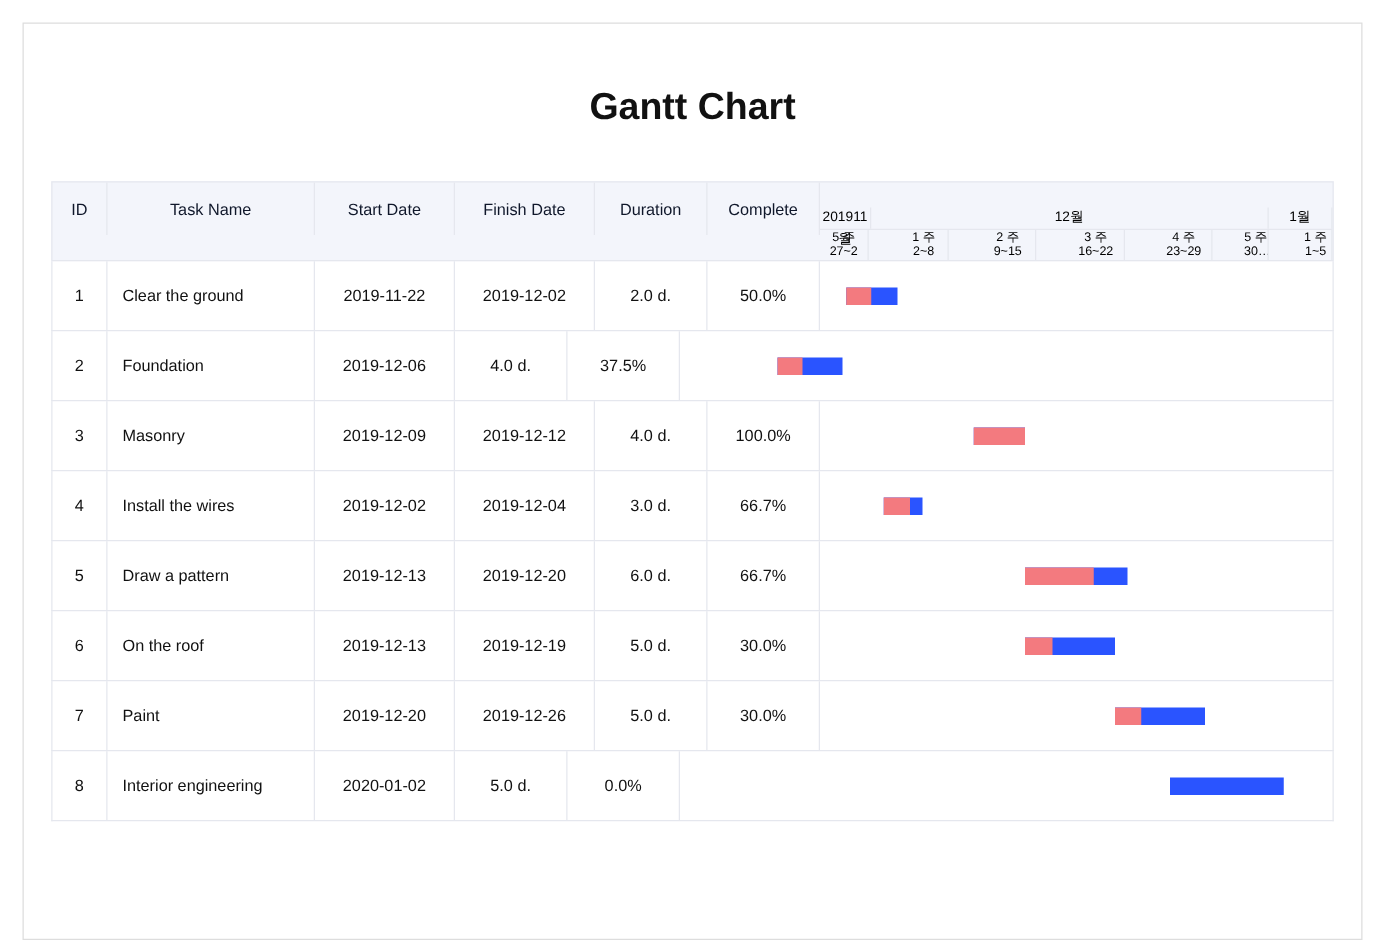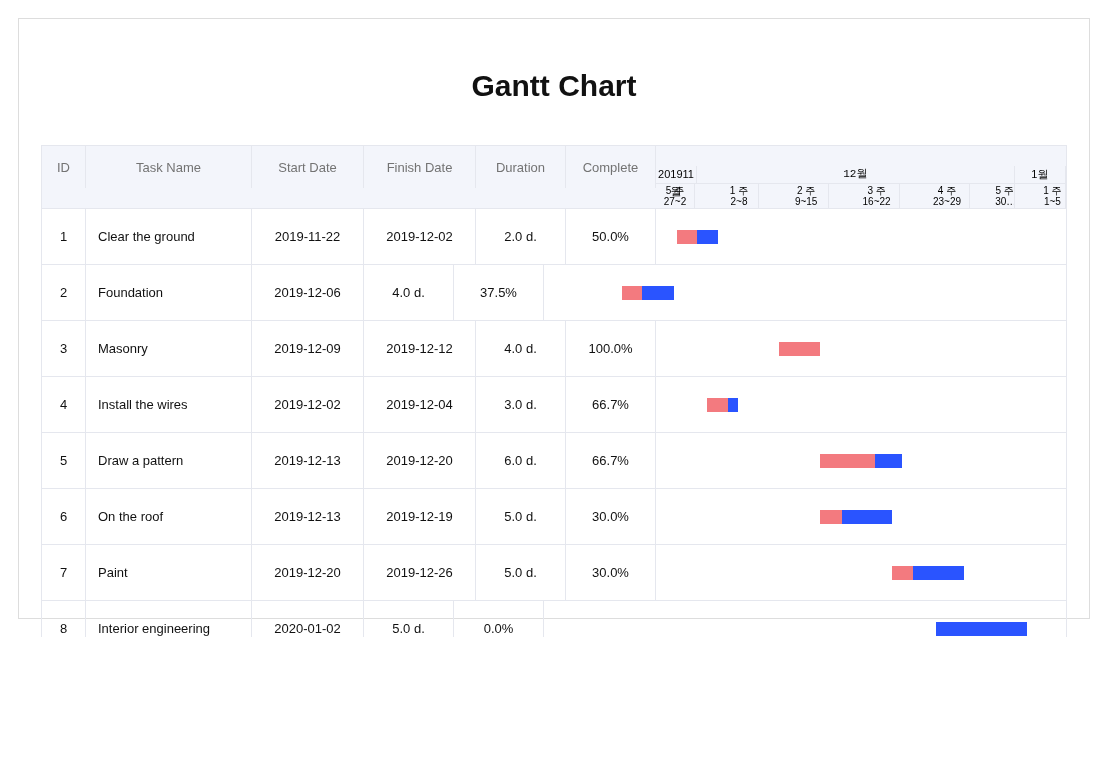--- a/index.html
+++ b/index.html
@@ -1,21 +1,21 @@
 <!DOCTYPE html>
 <html><head>
 <meta charset="utf-8">
 <style>
 * { box-sizing: border-box; margin: 0; padding: 0; }
 body { font-family: Arial, "Helvetica Neue", sans-serif; background: #fff; padding: 18px; }
-.chart-frame { border: 1px solid #ddd; width: 1072px; height: 601px; padding: 20px 0; background: #fff; }
+.chart-frame { border: 1px solid #ddd; width: 1072px; height: 734px; padding: 20px 0; background: #fff; }
 .chart-title { text-align: center; font-size: 30px; font-weight: 700; color: #111; margin: 30px 0 42px; }
 .grid { display: flex; flex-direction: column; margin: 0 22px; }
 .header-row { display: flex; background: #f3f5fb; border: 1px solid #e5e7ee; }
-.header-cell { font-size: 13px; font-weight: 400; color: #737373; text-align: right; display: flex; align-items: center; justify-content: center; height: 42px; border-right: 1px solid #e5e7ee; }
+.header-cell { font-size: 13px; font-weight: 400; color: #0f172a; text-align: right; display: flex; align-items: center; justify-content: center; height: 42px; border-right: 1px solid #e5e7ee; }
 .col-id   { width: 44px;  }
 .col-name { width: 166px; }
 .col-sd   { width: 112px; }
 .col-fd   { width: 112px; }
 .col-dur  { width: 90px;  }
 .col-comp { width: 90px;  }
 .timeline-header { flex: 1; display: flex; flex-direction: column; }
 .tl-months { display: flex; height: 18px; border-bottom: 1px solid #e5e7ee; margin-top: 20px; }
 .tl-month { font-size: 11px; text-align: center; border-right: 1px solid #e5e7ee; line-height: 17px; }
 .tl-weeks { display: flex; height: 24px; gap: 25px; }
@@ -40,21 +40,21 @@
     <div class="header-row">
       <div class="header-cell col-id">ID</div>
       <div class="header-cell col-name">Task Name</div>
       <div class="header-cell col-sd">Start Date</div>
       <div class="header-cell col-fd">Finish Date</div>
       <div class="header-cell col-dur">Duration</div>
       <div class="header-cell col-comp">Complete</div>
       <div class="timeline-header">
         <div class="tl-months" id="tl-months">
             <div class="tl-month" style="width: 10%;">201911월</div>
-            <div class="tl-month" style="width: 77.5%; font-family: Liberation Mono, monospace;">12월</div>
+            <div class="tl-month" style="width: 77.5%;">12월</div>
             <div class="tl-month" style="width: 12.5%;">1월</div>
           </div>
         <div class="tl-weeks" id="tl-weeks">
             <div class="tl-week" style="width: 15%;">
               <div>5 주</div>
               <div>27~2</div>
             </div>
             <div class="tl-week" style="width: 15%;">
               <div>1 주</div>
               <div>2~8</div>

